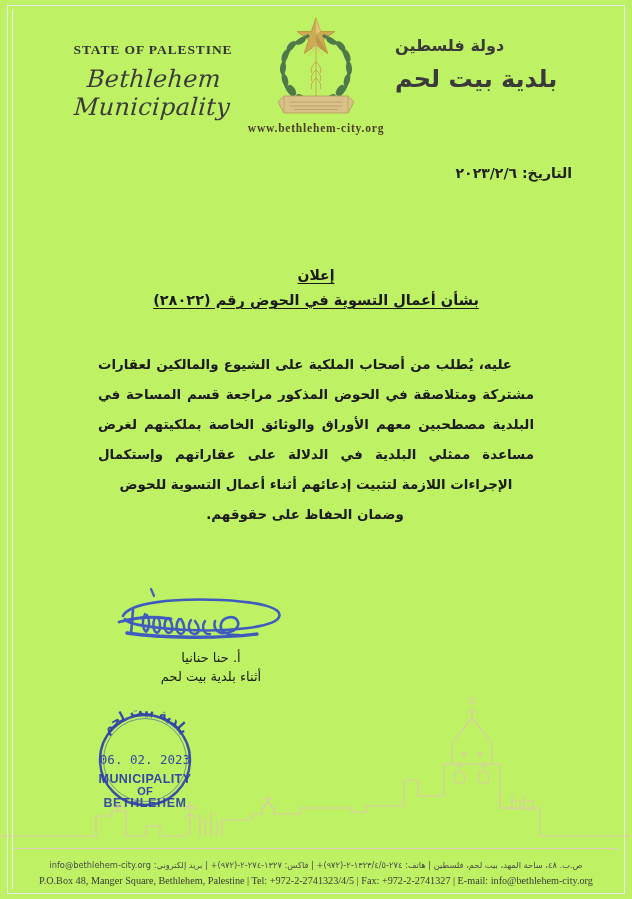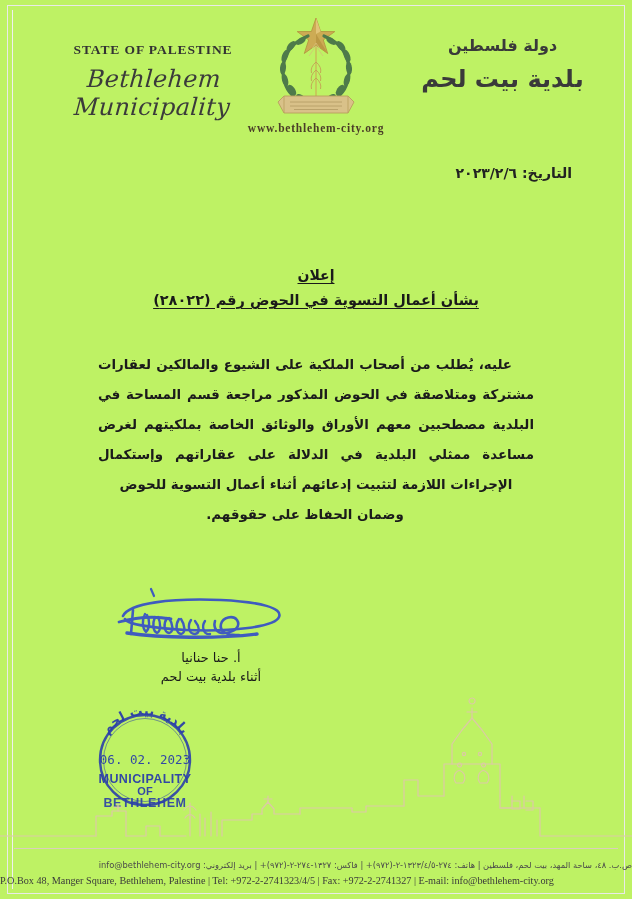--- a/index.html
+++ b/index.html
@@ -73,21 +73,21 @@
     color: #3b3b3b;
     letter-spacing: 0.3px;
     transform: skewX(-4deg);
   }
 
   .hdr-right {
     position: absolute;
     right: 22px;
     top: 36px;
     width: 215px;
-    text-align: center;
+    text-align: left;
     direction: rtl;
     color: #333333;
   }
   .hdr-right .line1 {
     font-family: "DejaVu Sans", "Liberation Sans", sans-serif;
     font-size: 16px;
     font-weight: bold;
     color: #3a3a3a;
   }
   .hdr-right .line2 {
@@ -240,20 +240,21 @@
     bottom: 50px;
     width: 604px;
     height: 1px;
     background: #d9cfbb;
   }
   .footer {
     position: absolute;
     left: 0;
     bottom: 10px;
     width: 632px;
+    text-align: center;
   }
   .footer-ar {
     direction: rtl;
     font-family: "DejaVu Sans", "Liberation Sans", sans-serif;
     font-size: 8.3px;
     color: #4a4a4a;
     white-space: nowrap;
     line-height: 14px;
   }
   .footer-en {

